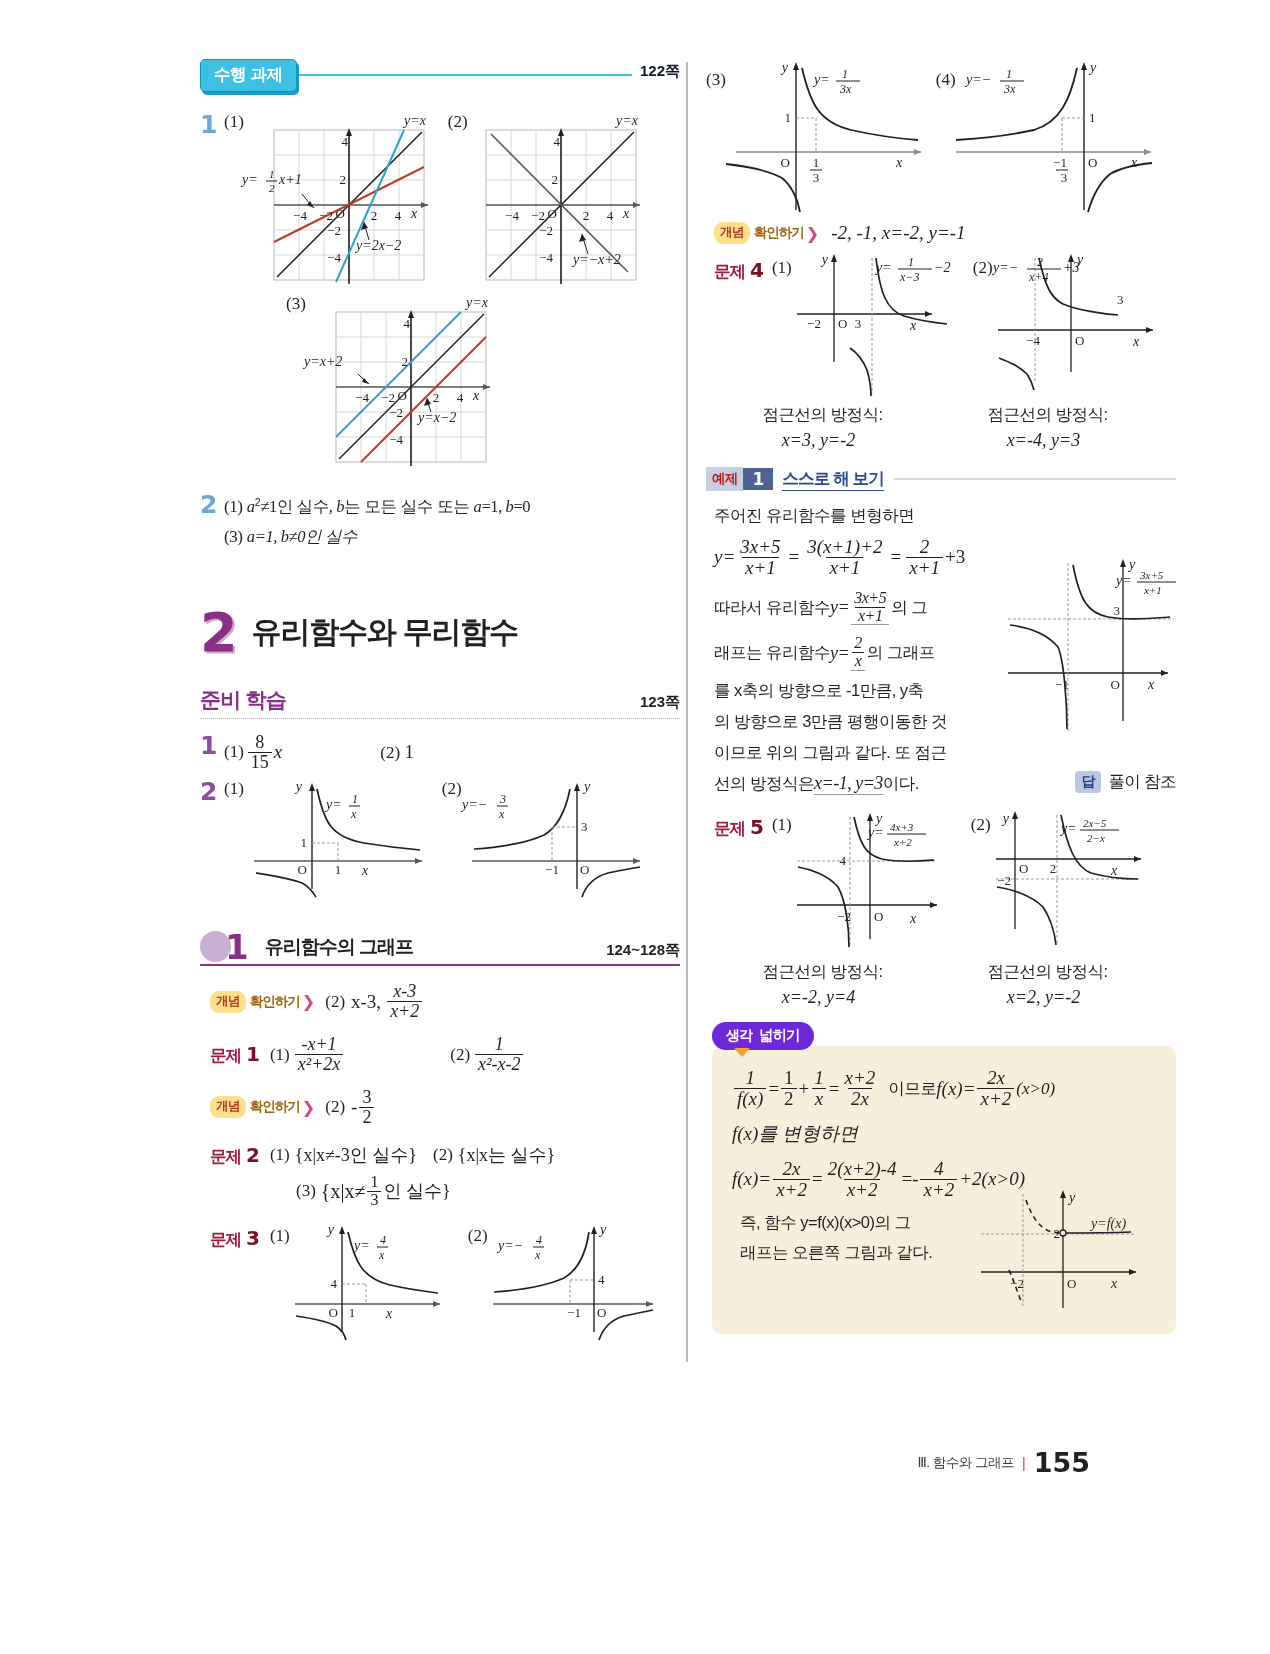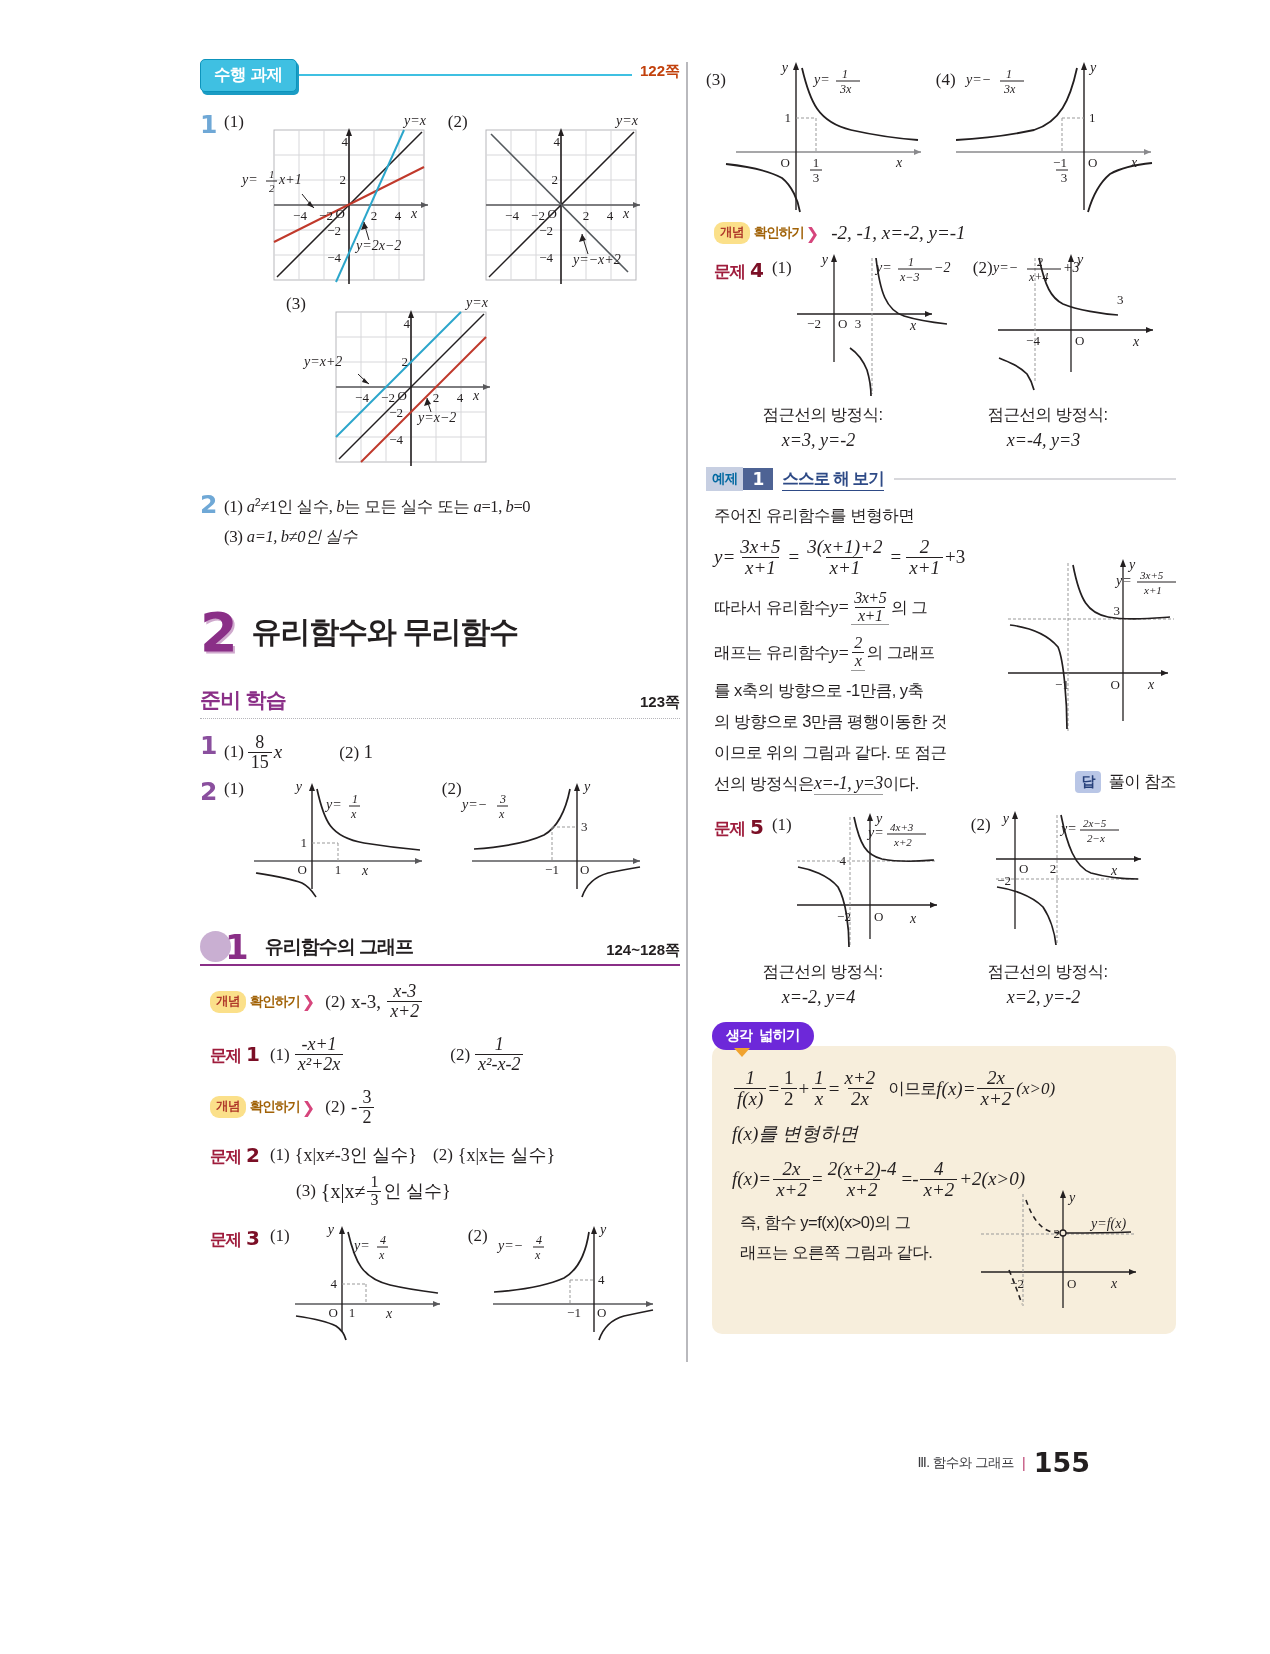--- a/index.html
+++ b/index.html
@@ -35,21 +35,21 @@
     position:relative; background:#3fc0e2; color:#fff;
     font-size:16.5px; font-weight:bold; letter-spacing:-.4px;
     padding:4px 13px 5px 13px; border-radius:5px;
     border:1.6px solid #0d94bc;
     box-shadow:2px 3px 0 #1b9cc4;
     z-index:3;
   }
   .tag-perf .chip .b1 { font-weight:bold; }
   .tag-perf .rule { flex:1; height:2px; background:#3fc0e2; margin-left:-2px; }
   .tag-perf .pg { position:absolute; right:0; top:2px; font-size:15px; font-weight:bold;
-                  color:#c2410c; background:#fff; padding-left:8px; }
+                  color:#0f172a; background:#fff; padding-left:8px; }
 
   
   .qnum-blue { color:#6fa8d6; font-size:25px; font-weight:bold;
                font-family:"DejaVu Sans",sans-serif; line-height:1; }
   .qnum-purple { color:#8a4f9e; font-size:25px; font-weight:bold;
                font-family:"DejaVu Sans",sans-serif; line-height:1; }
 
   .row { display:flex; align-items:flex-start; }
   .paren { font-family:"Liberation Serif","DejaVu Serif",serif; font-size:17px; }
 
@@ -93,21 +93,21 @@
   .lbl-concept .arrow { color:#d6457c; font-size:16px; font-weight:bold; margin-left:2px; }
 
   
   .lbl-prob { display:inline-flex; align-items:baseline; white-space:nowrap; }
   .lbl-prob .k { color:#9f1c3c; font-size:16.5px; font-weight:bold; letter-spacing:-1px; }
   .lbl-prob .n { color:#7b0f26; font-size:20px; font-weight:bold; margin-left:5px;
                  font-family:"DejaVu Sans",sans-serif; }
 
   
   .ex-head { display:flex; align-items:center; margin-top:16px; }
-  .ex-head .k { background:#c7cfe2; color:#0369a1; font-size:13.5px; font-weight:bold;
+  .ex-head .k { background:#c7cfe2; color:#b91c1c; font-size:13.5px; font-weight:bold;
                 padding:3px 6px; letter-spacing:-.8px; }
   .ex-head .numbox { background:#4e6394; color:#fff; font-size:17px; font-weight:bold;
                      padding:1px 9px; font-family:"DejaVu Sans",sans-serif; }
   .ex-head .t { color:#2e4a86; font-size:16.5px; font-weight:bold; margin-left:9px;
                 letter-spacing:-.8px; border-bottom:1.5px solid #2e4a86; }
   .ex-head .rule { flex:1; height:6px; margin-left:10px;
                    background:linear-gradient(to bottom,#ffffff 0,#ffffff 2px,#d8d8dc 2px,#d8d8dc 4px,#ffffff 4px); }
 
   
   .think-tag { position:relative; display:inline-flex; align-items:center;
@@ -332,21 +332,21 @@
 
     <div class="row" style="margin-top:14px;">
       <div class="qnum-purple" style="width:24px;">1</div>
       <div style="flex:1; display:flex; align-items:center;">
         <span class="paren">(1)</span>
         <span class="frac" style="font-size:18px; margin-left:4px;">
           <span class="num">8</span>
           <span class="den">15</span>
         </span>
         <span class="it" style="font-size:19px;">x</span>
-        <span style="margin-left:57px;text-align:right;">
+        <span style="margin-left:98px;text-align:right;">
           <span class="paren">(2)</span>
           <span class="mathser" style="font-size:19px;">1</span>
         </span>
       </div>
     </div>
 
     <div class="row" style="margin-top:8px;">
       <div class="qnum-purple" style="width:24px;">2</div>
       <div style="flex:1; display:flex;">
         <div style="display:flex;">

